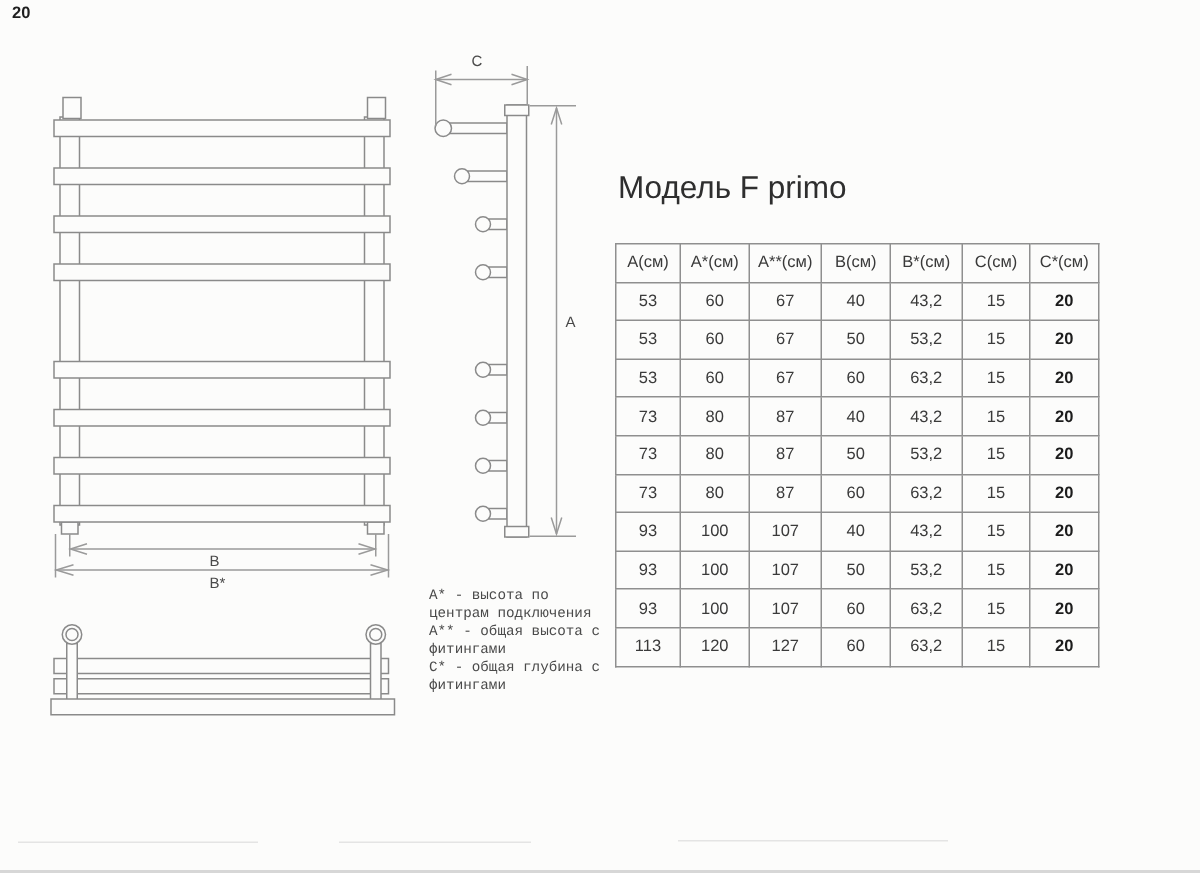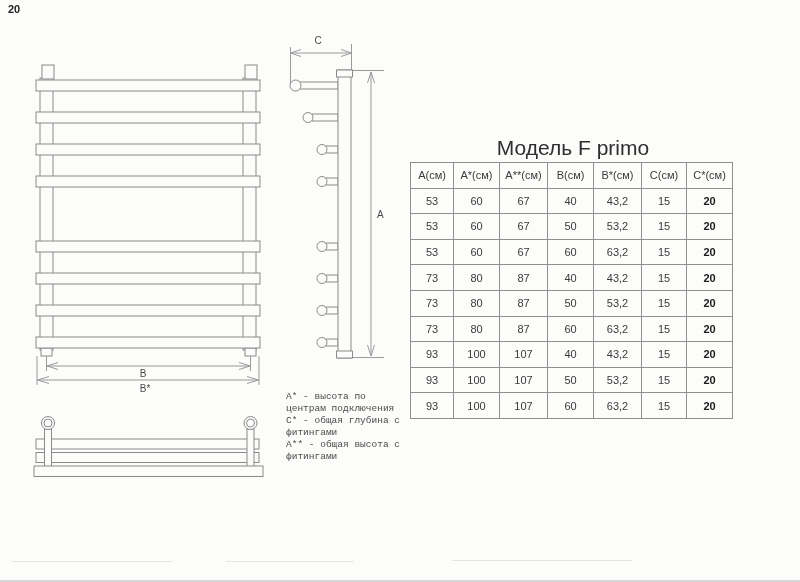--- a/index.html
+++ b/index.html
@@ -14,21 +14,21 @@
     font-size:11px;font-weight:bold;color:#1f1f1f;
   }
   .drawings-svg{position:absolute;left:0;top:0;}
   .legend{
     position:absolute;left:286px;top:391px;width:116px;
     font-size:9.5px;line-height:12px;color:#4a4a4a;font-family:Liberation Mono, monospace;
   }
   .legend div{margin:0;}
   .model-title{
     position:absolute;left:412px;top:114px;width:322px;
-    text-align:center;font-size:21px;color:#2e2e2e;margin-top:22px;
+    text-align:left;font-size:21px;color:#2e2e2e;
   }
   .dim-table{
     position:absolute;left:410px;top:162px;width:322px;
     border-collapse:collapse;table-layout:fixed;
     font-size:11px;color:#3a3a3a;padding-left:21px;
   }
   .dim-table th,.dim-table td{
     border:1px solid #8f8f8f;text-align:center;vertical-align:middle;
     font-weight:normal;padding:0;height:24.6px;
   }
@@ -134,22 +134,22 @@
 
     <circle class="shape" cx="48" cy="423" r="6.5"></circle>
     <circle class="shape" cx="48" cy="423" r="4"></circle>
     <circle class="shape" cx="250.5" cy="423" r="6.5"></circle>
     <circle class="shape" cx="250.5" cy="423" r="4"></circle>
   </g>
 </svg>
 
 <div class="legend">
   <div>А* - высота по центрам подключения</div>
+  <div>А** - общая высота с фитингами</div>
   <div>С* - общая глубина с фитингами</div>
-  <div>А** - общая высота с фитингами</div>
 </div>
 
 <div class="model-title">Модель F primo</div>
 
 <table class="dim-table">
   <colgroup>
     <col style="width:43px">
       <col style="width:46px">
       <col style="width:48px">
     <col style="width:46px">
@@ -243,19 +243,28 @@
       </tr>
       <tr>
         <td>93</td>
         <td>100</td>
         <td>107</td>
         <td>60</td>
         <td>63,2</td>
         <td>15</td>
         <td class="bold-col">20</td>
       </tr>
+      <tr>
+        <td>113</td>
+        <td>120</td>
+        <td>127</td>
+        <td>60</td>
+        <td>63,2</td>
+        <td>15</td>
+        <td class="bold-col">20</td>
+      </tr>
     </tbody>
 </table>
 
 <div class="scan-line" style="left:12px;top:561px;width:160px;"></div>
 <div class="scan-line" style="left:226px;top:561px;width:128px;"></div>
 <div class="scan-line" style="left:452px;top:560px;width:180px;"></div>
 <div class="bottom-edge"></div>
 
 </body></html>

